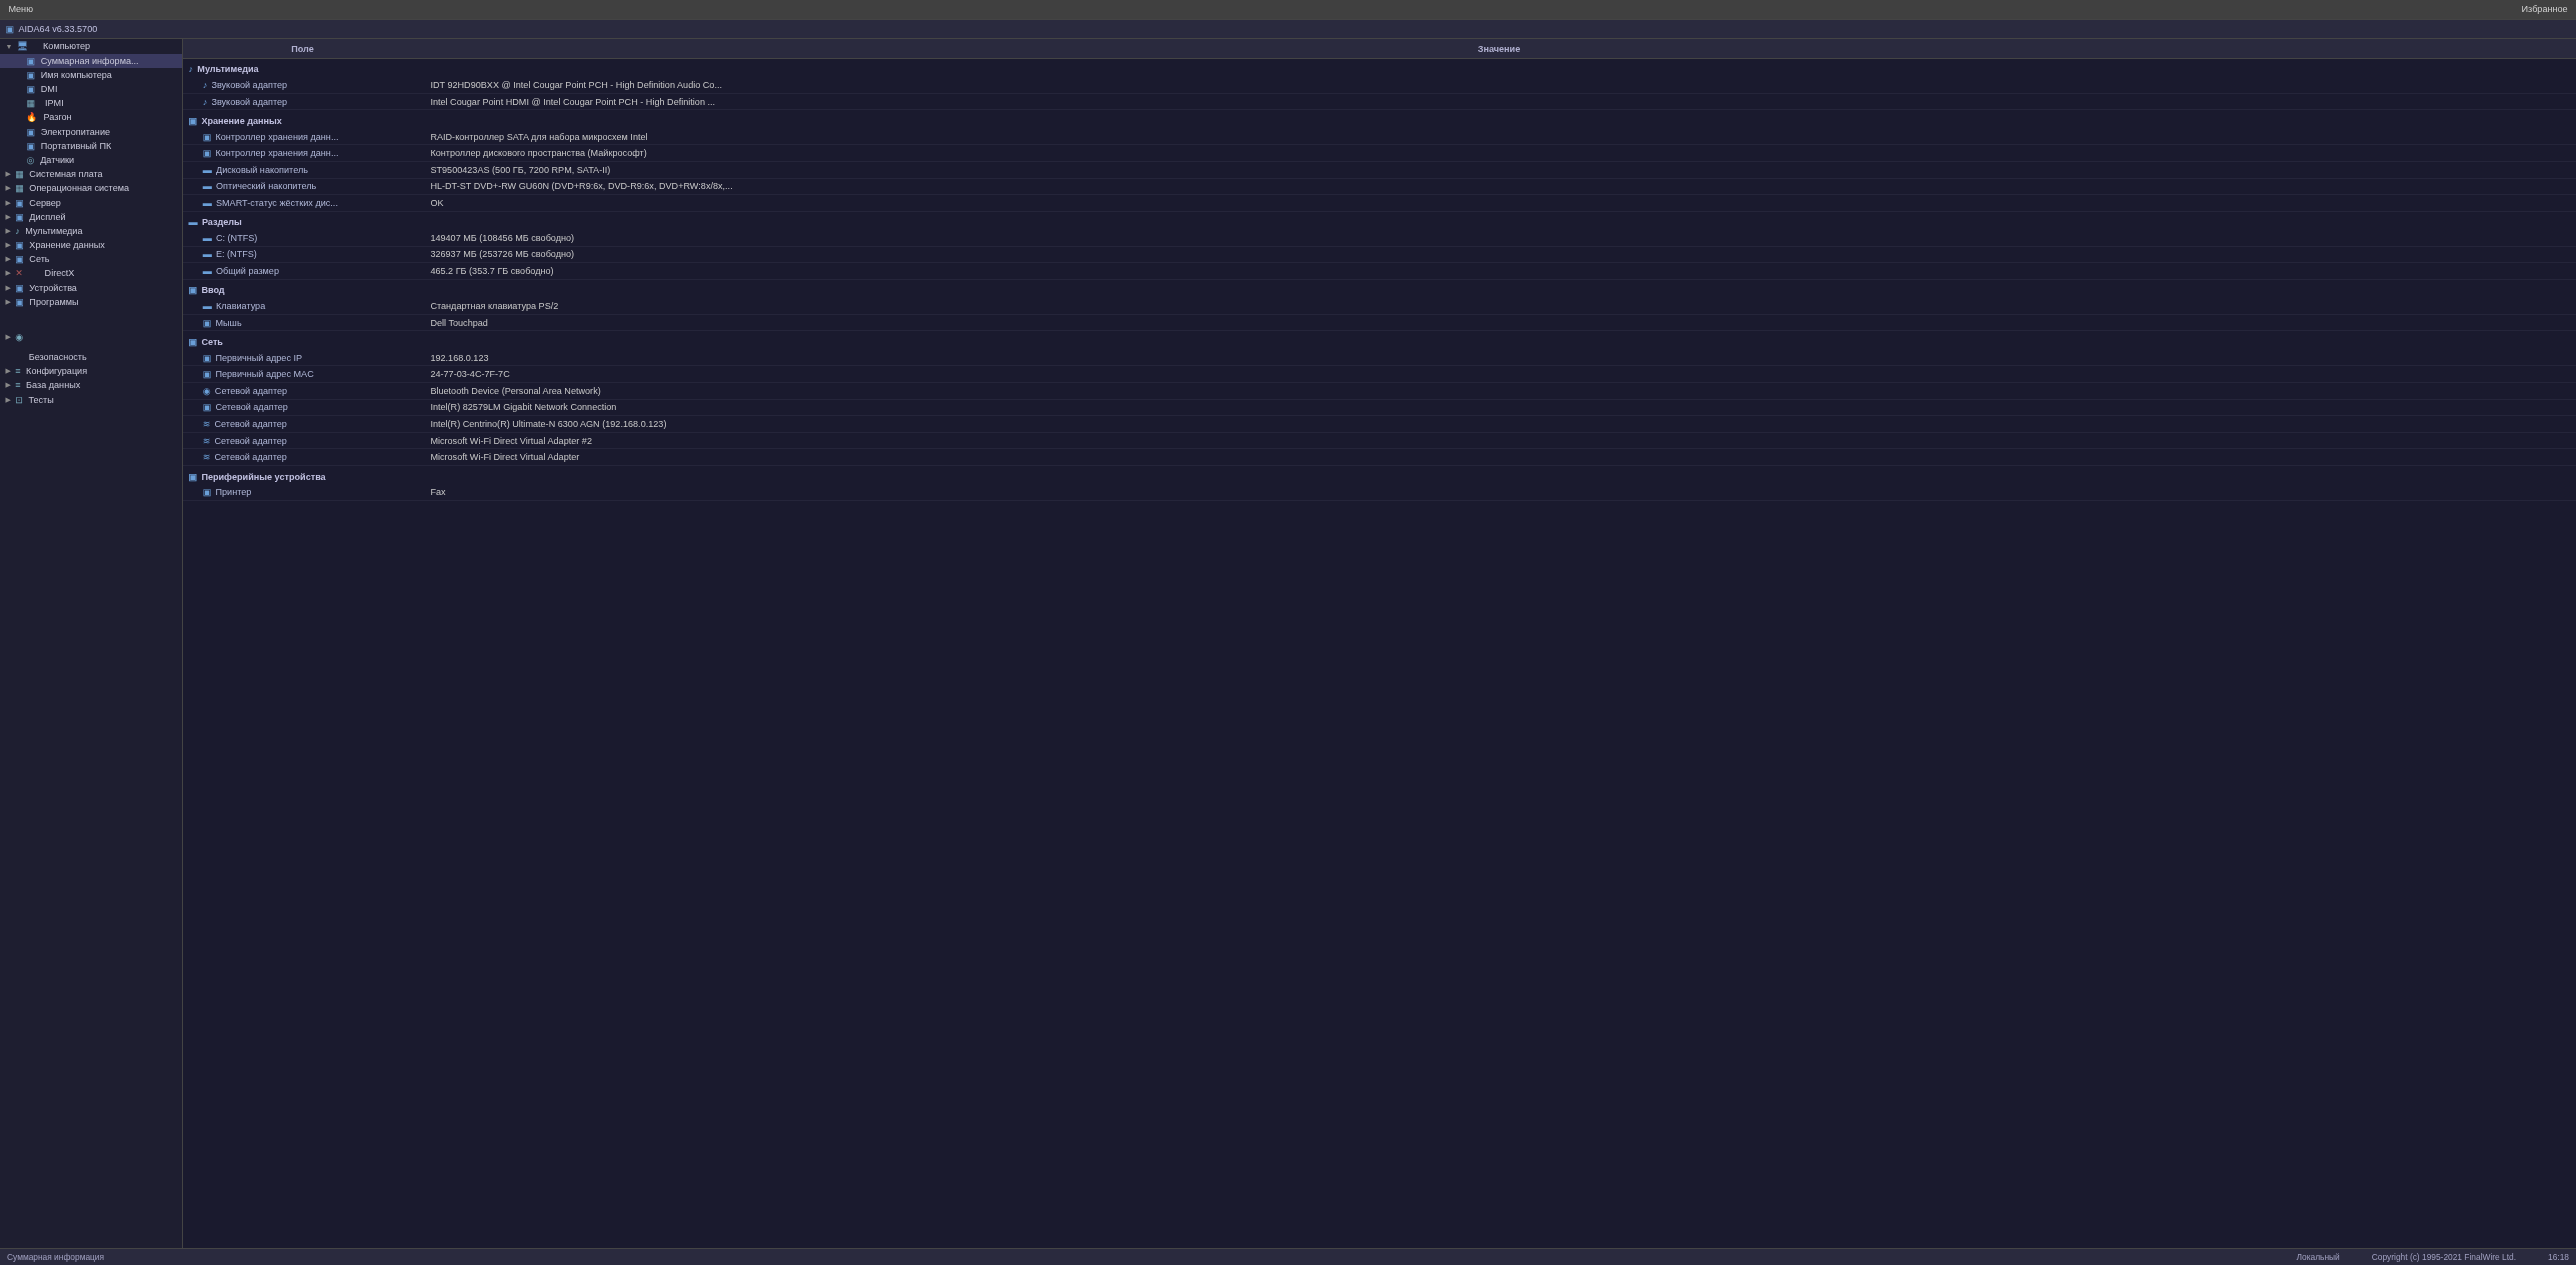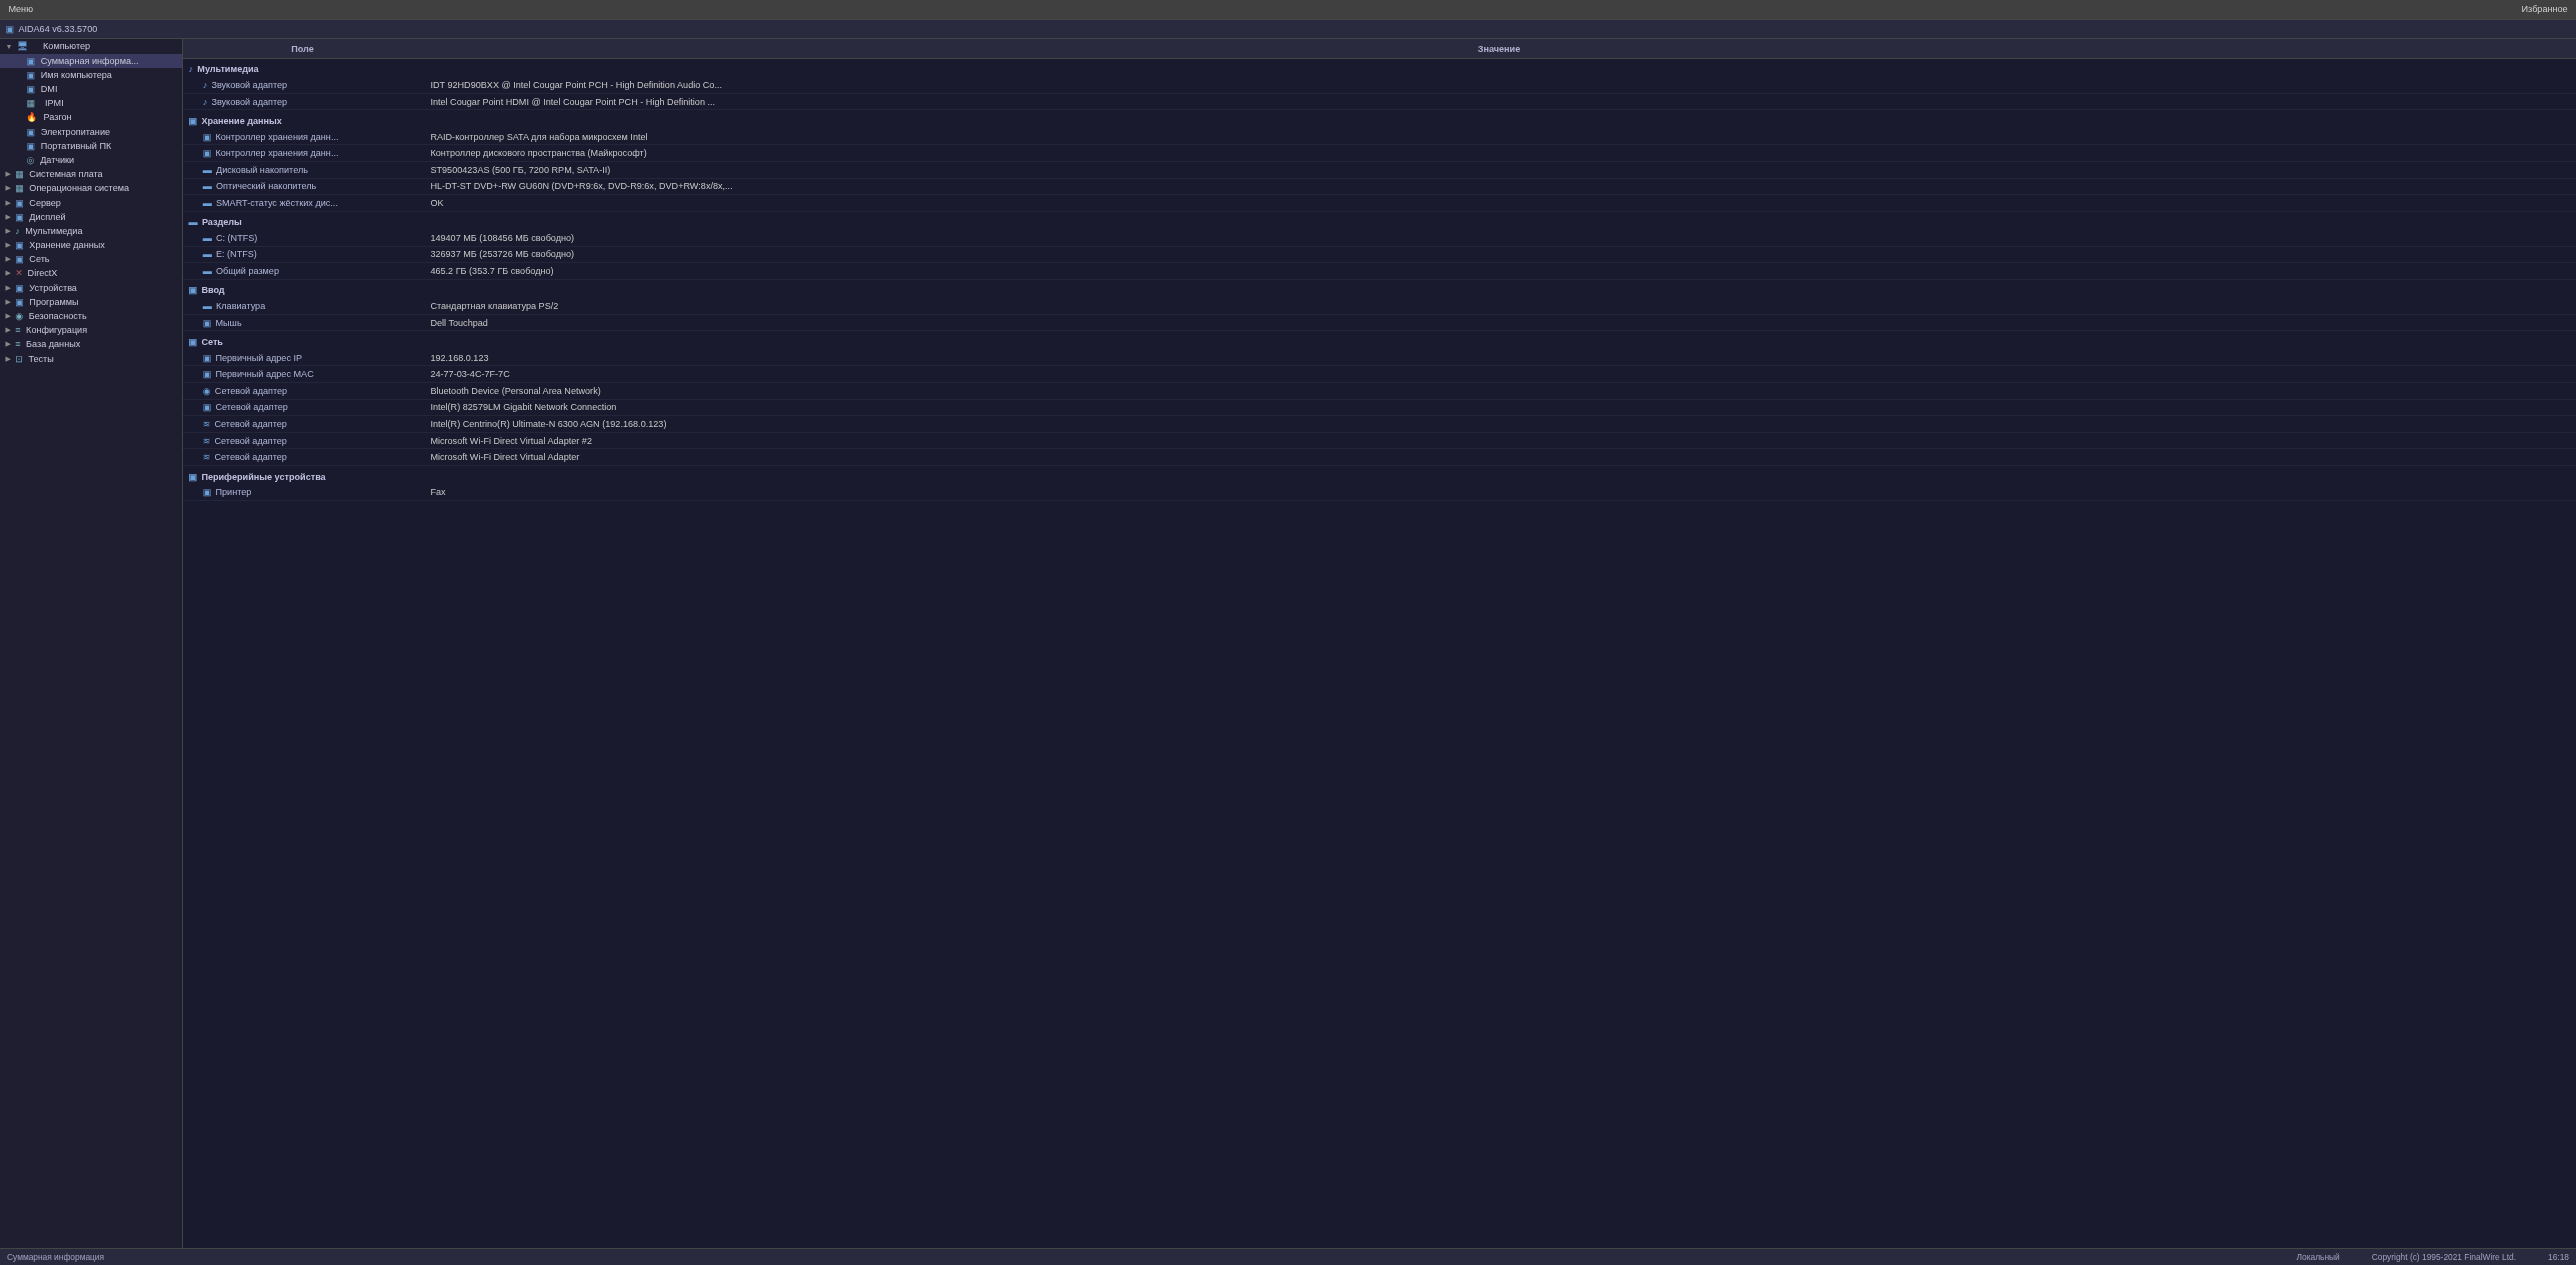--- a/index.html
+++ b/index.html
@@ -250,36 +250,36 @@
           <span style="margin-left:2.8px;">Хранение данных</span>
         </div>
         <div class="tree-item">
           <span class="chevron">▶</span>
           <span><span style="color:#6a9fd8;">▣</span></span>
           <span style="margin-left:2.8px;">Сеть</span>
         </div>
         <div class="tree-item">
           <span class="chevron">▶</span>
           <span><span style="color:#a55;">✕</span></span>
-          <span style="margin-left:2px;">DirectX</span>
+          <span style="margin-left:19px;">DirectX</span>
         </div>
         <div class="tree-item">
           <span class="chevron">▶</span>
           <span><span style="color:#6a9fd8;">▣</span></span>
           <span style="margin-left:2.8px;">Устройства</span>
         </div>
         <div class="tree-item">
           <span class="chevron">▶</span>
           <span><span style="color:#6a9fd8;">▣</span></span>
           <span style="margin-left:2.8px;">Программы</span>
         </div>
         <div class="tree-item">
           <span class="chevron">▶</span>
           <span><span style="color:#7ab;">◉</span></span>
-          <span style="margin-left:2.8px;">Безопасность</span>
+          <span style="margin-left:2.8px;margin-top:41px;">Безопасность</span>
         </div>
         <div class="tree-item">
           <span class="chevron">▶</span>
           <span><span style="color:#7ab;">≡</span></span>
           <span style="margin-left:2.8px;">Конфигурация</span>
         </div>
         <div class="tree-item">
           <span class="chevron">▶</span>
           <span><span style="color:#7ab;">≡</span></span>
           <span style="margin-left:2.8px;">База данных</span>

